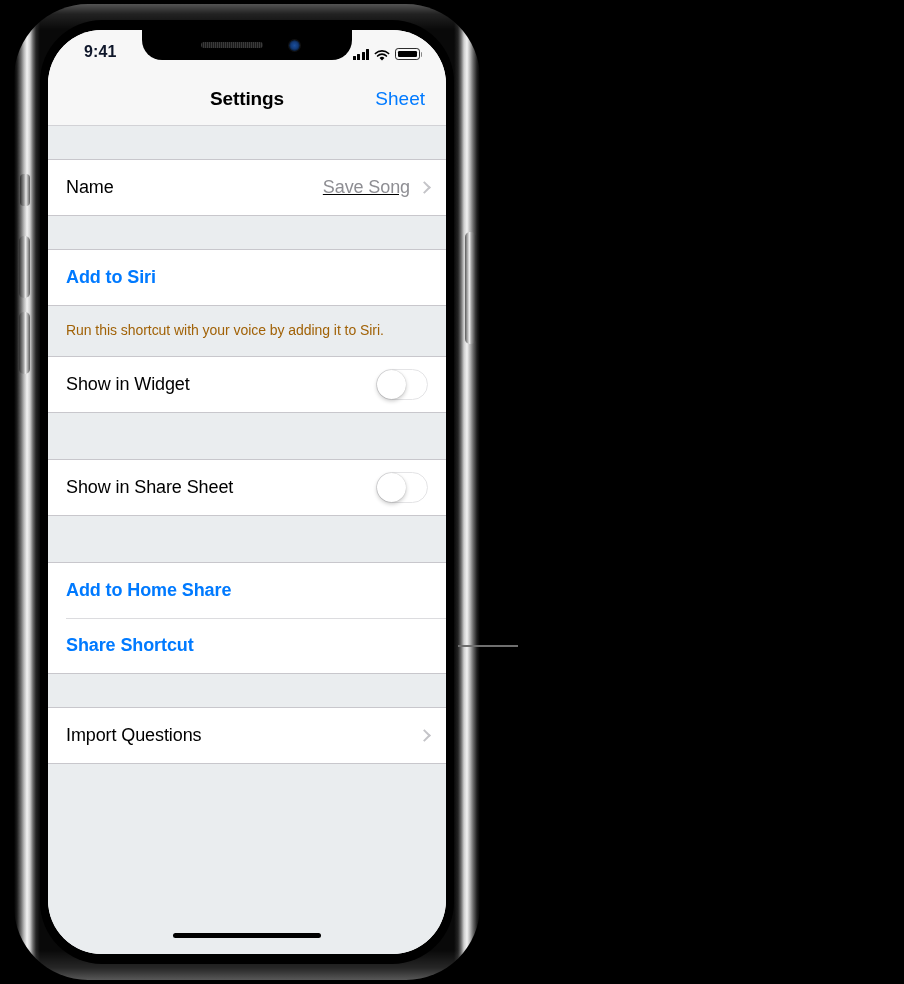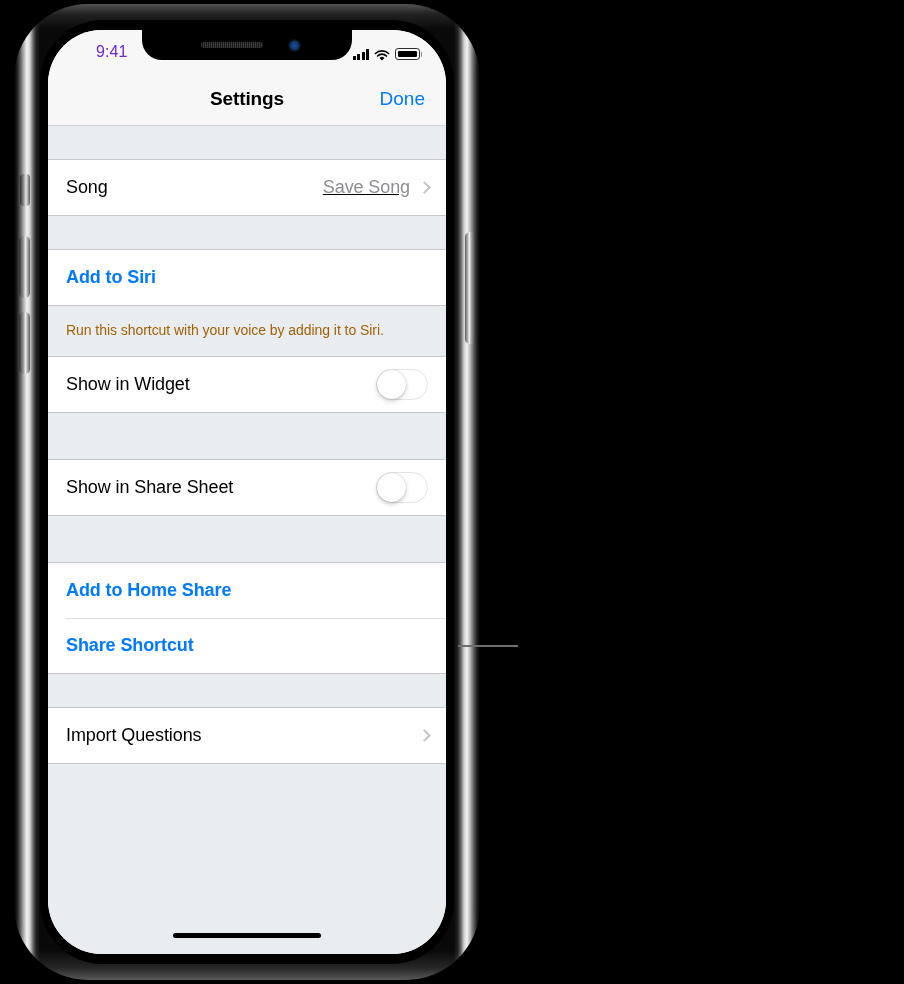--- a/index.html
+++ b/index.html
@@ -161,25 +161,25 @@
     right: 0;
     height: 42px;
     display: flex;
     align-items: center;
     z-index: 15;
     background: #f7f7f7;
     pointer-events: none;
   }
   .sb-time {
     position: absolute;
-    left: 48px;
+    left: 36px;
     top: 13px;
     font-size: 16px;
-    font-weight: normal;
-    color: #6d28d9;
+    font-weight: bold;
+    color: #0f172a;
     letter-spacing: 0.1px;
   }
   .sb-right {
     position: absolute;
     right: 26px;
     top: 14px;
     display: flex;
     align-items: flex-end;
     gap: 5px;
     height: 16px;
@@ -441,30 +441,30 @@
               <path d="M3.6 6.0 A6.3 6.3 0 0 1 12.4 6.0" stroke="#000" stroke-width="1.7" fill="none" stroke-linecap="round"></path>
               <path d="M1.4 3.5 A9.6 9.6 0 0 1 14.6 3.5" stroke="#000" stroke-width="1.7" fill="none" stroke-linecap="round"></path>
             </svg>
           </div>
           <div class="batt"></div>
         </div>
       </div>
 
       <div class="navbar">
         <div class="nav-title">Settings</div>
-        <div class="nav-done">Done</div>
+        <div class="nav-done">Sheet</div>
       </div>
 
       <div class="content">
 
         <div class="gap gap-s"></div>
 
         <div class="group">
           <div class="row">
-            <span class="row-label">Song</span>
+            <span class="row-label">Name</span>
             <span class="row-right">
               <span class="row-value">Save Song</span>
               <span class="chevron"></span>
             </span>
           </div>
         </div>
 
         <div class="gap gap-s"></div>
 
         <div class="group">

